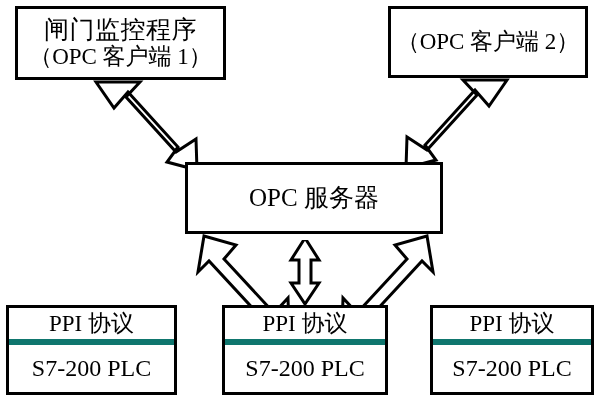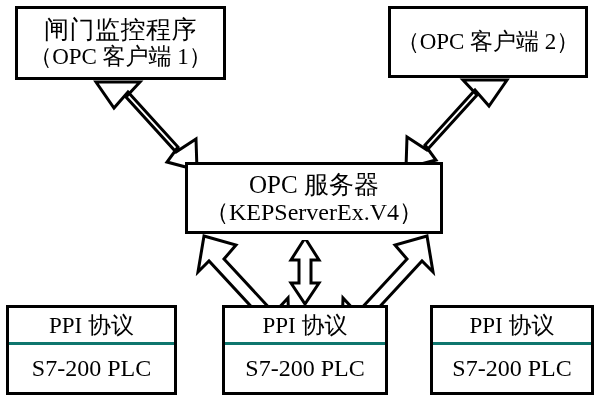--- a/index.html
+++ b/index.html
@@ -66,21 +66,21 @@
   .plc .cell {
     box-sizing: border-box;
     width: 100%;
     display: flex;
     align-items: center;
     justify-content: center;
     white-space: nowrap;
   }
   .plc .cell-top {
     height: 37px;
-    border-bottom: 3px solid #0f766e;
+    border-bottom: 6px solid #0f766e;
     font-size: 23px;
   }
   .plc .cell-bottom {
     height: 47px;
     font-size: 24px;
   }
 </style>
 </head>
 <body>
 
@@ -114,21 +114,20 @@
     <span class="line line-1">闸门监控程序</span>
     <span class="line line-2">（OPC 客户端 1）</span>
   </div>
 
   <div class="box client" id="client-right">
     <span class="line line-2">（OPC 客户端 2）</span>
   </div>
 
   <div class="box" id="server">
     <span class="line line-1">OPC 服务器</span>
-    <span class="line line-2">（KEPServerEx.V4）</span>
   </div>
 
   <div class="box plc" id="plc-1">
     <div class="cell cell-top">PPI 协议</div>
     <div class="cell cell-bottom">S7-200 PLC</div>
   </div>
 
   <div class="box plc" id="plc-2">
     <div class="cell cell-top">PPI 协议</div>
     <div class="cell cell-bottom">S7-200 PLC</div>

